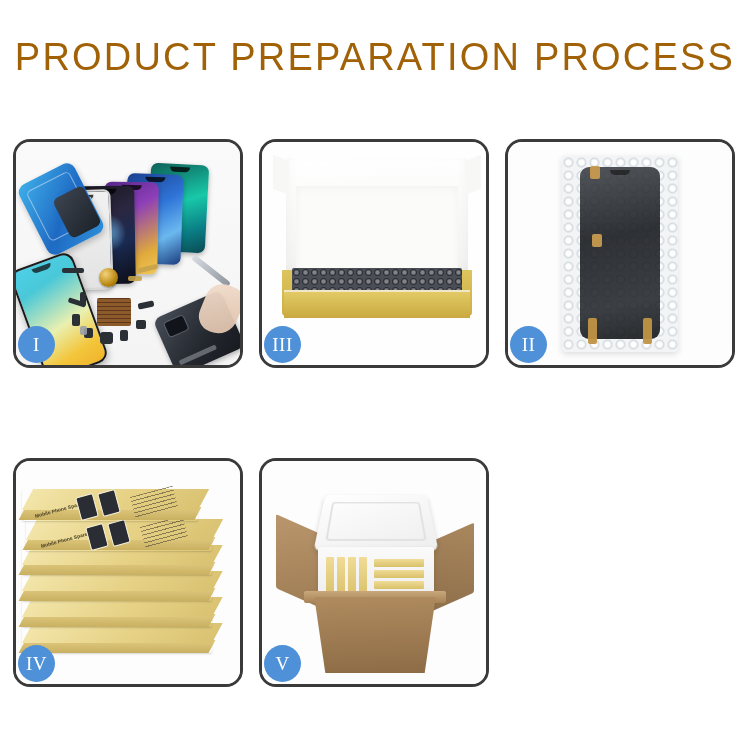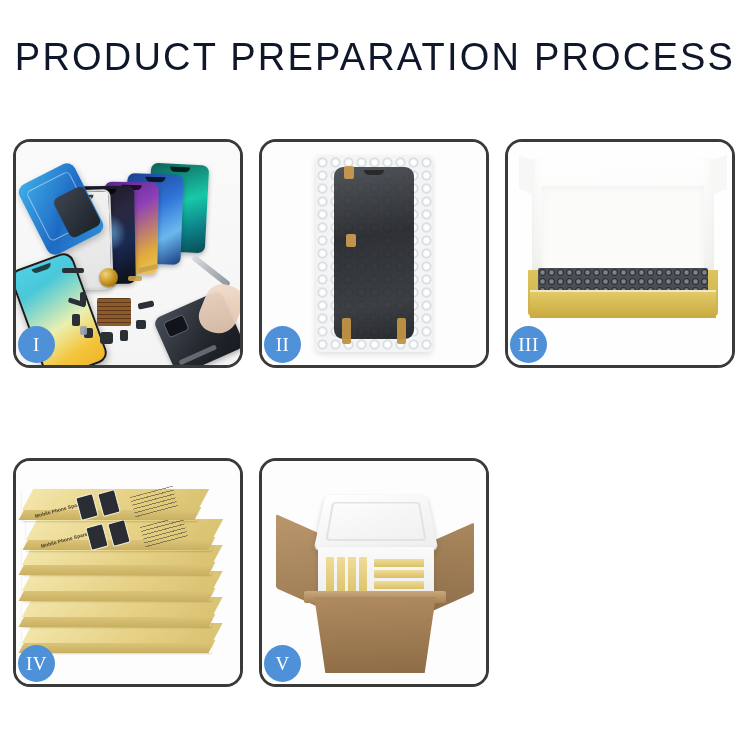--- a/index.html
+++ b/index.html
@@ -6,21 +6,21 @@
   body{
     width:750px;height:750px;background:#ffffff;
     font-family:"Liberation Sans",sans-serif;
     overflow:hidden;position:relative;
   }
   .page{width:750px;height:750px;position:relative;}
 
   
   .header{padding-top:38px;text-align:center;}
   .title{
-    font-size:38px;letter-spacing:2.2px;color:#0f172a;
+    font-size:38px;letter-spacing:2.2px;color:#a16207;
     font-weight:400;line-height:1;white-space:nowrap;
   }
   .subtitle{
     margin-top:14px;font-size:15.5px;color:#2a2a2a;
     letter-spacing:.2px;white-space:nowrap;
   }
 
   
   .grid{
     position:absolute;left:13px;top:139px;
@@ -258,44 +258,44 @@
         <div class="flex" style="left:122px;top:124px;width:20px;height:5px;transform:rotate(-14deg);"></div>
         <div class="flex" style="left:112px;top:134px;width:14px;height:5px;"></div>
         <div class="flex" style="left:64px;top:184px;width:7px;height:9px;background:#9aa0a8;"></div>
         <div class="driver"></div>
         <div class="finger"></div>
       </div>
       <div class="badge">I</div>
     </div>
 
     <div class="panel">
-      <div class="stage p2">
-        <div class="bubblebag">
-          <div class="inner-screen">
-            <span class="notch"></span>
-          </div>
-          <span class="tapebit" style="left:28px;top:10px;"></span>
-          <span class="tapebit" style="left:30px;top:78px;"></span>
-          <span class="flexfoot" style="left:26px;bottom:8px;"></span>
-          <span class="flexfoot" style="right:26px;bottom:8px;"></span>
-        </div>
-      </div>
-      <div class="badge">II</div>
-    </div>
-
-    <div class="panel">
       <div class="stage p3">
         <div class="lid3"></div>
         <div class="foam3"></div>
         <div class="tray3"></div>
         <div class="tray3-in"></div>
         <div class="tray3-edge"></div>
         <div class="tray3-front"></div>
       </div>
       <div class="badge">III</div>
+    </div>
+
+    <div class="panel">
+      <div class="stage p2">
+        <div class="bubblebag">
+          <div class="inner-screen">
+            <span class="notch"></span>
+          </div>
+          <span class="tapebit" style="left:28px;top:10px;"></span>
+          <span class="tapebit" style="left:30px;top:78px;"></span>
+          <span class="flexfoot" style="left:26px;bottom:8px;"></span>
+          <span class="flexfoot" style="right:26px;bottom:8px;"></span>
+        </div>
+      </div>
+      <div class="badge">II</div>
     </div>
 
     <div class="panel">
       <div class="stage p4">
         <div class="stack">
           <div class="sbox" style="left:0;top:142px;width:190px;height:30px;">
             <span class="side" style="top:17px;"></span>
             <span class="top" style="height:20px;"></span>
           </div>
           <div class="sbox" style="left:0;top:116px;width:190px;height:30px;">

